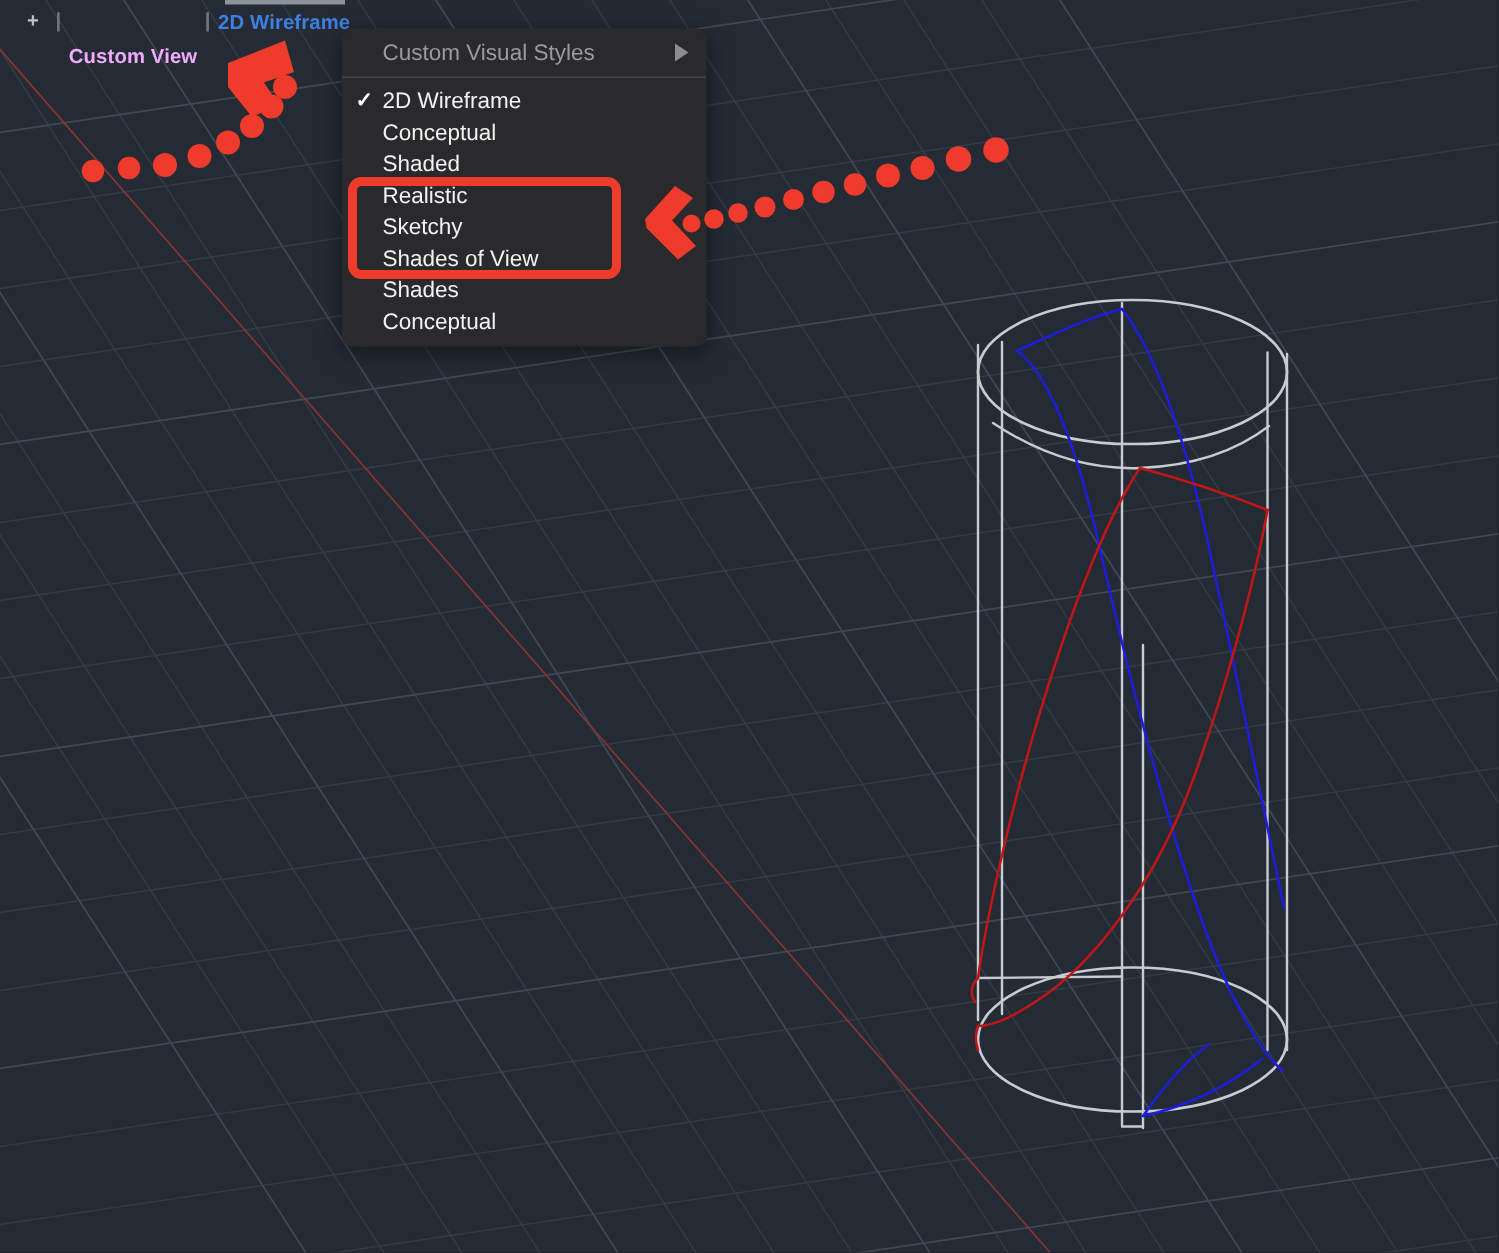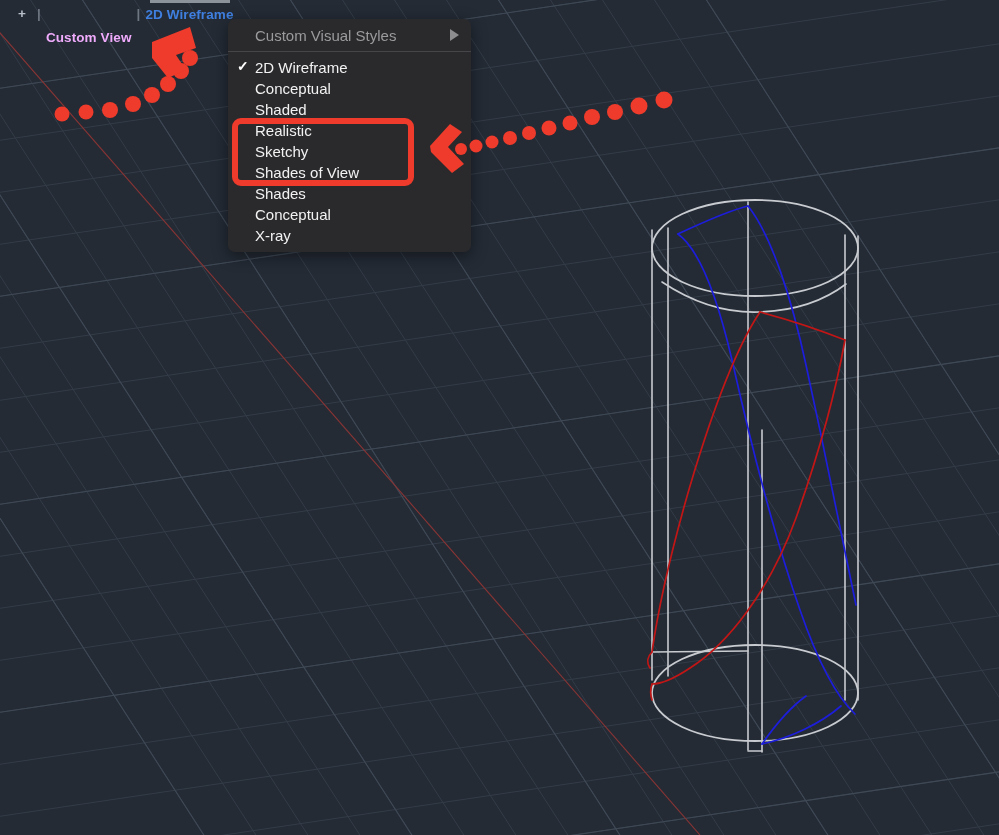--- a/index.html
+++ b/index.html
@@ -289,23 +289,20 @@
         </li>
         <li class="menu-item">
           <span>Shades of View</span>
         </li>
         <li class="menu-item">
           <span>Shades</span>
         </li>
         <li class="menu-item">
           <span>Conceptual</span>
         </li>
-        <li class="menu-item">
-          <span>X-ray</span>
-        </li>
       </ul>
   </div>
 
   <div id="highlight-box"></div>
 
   <svg id="annot-svg" viewBox="0 0 999 835" preserveAspectRatio="none">
     <g fill="#ee3b2b">
 
       <circle cx="62" cy="114" r="7.5"></circle>
       <circle cx="86" cy="112" r="7.5"></circle>

